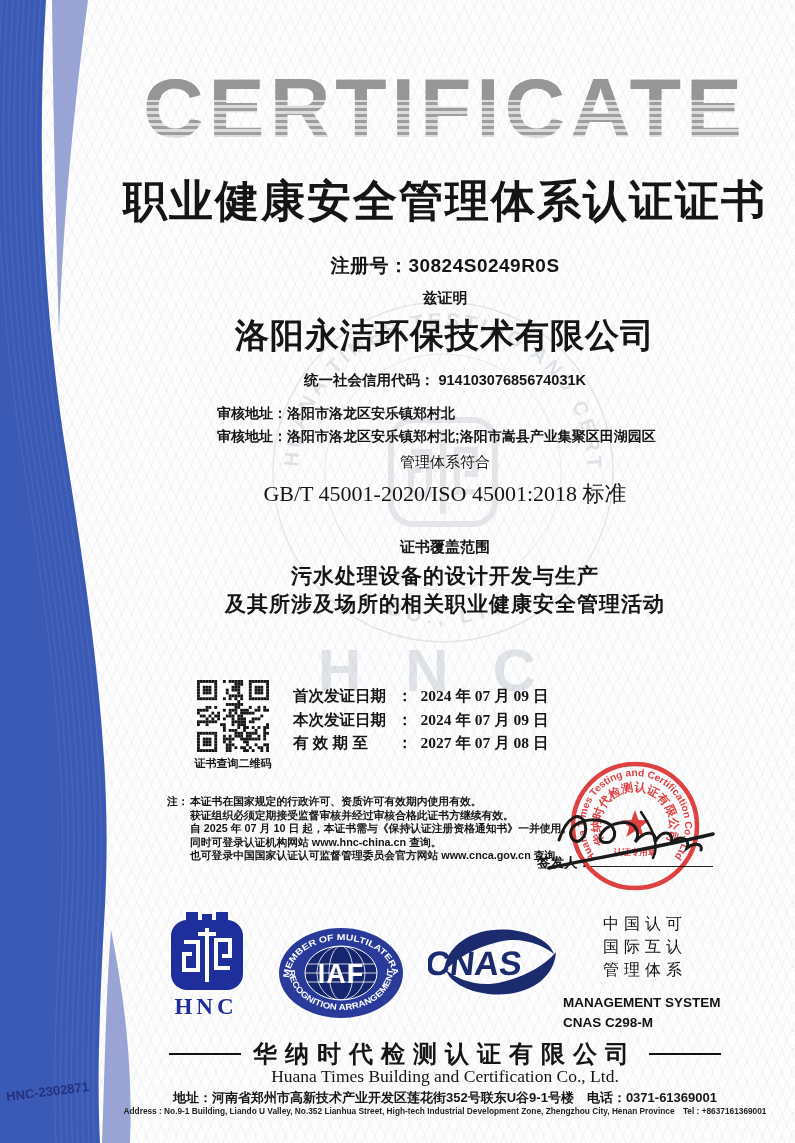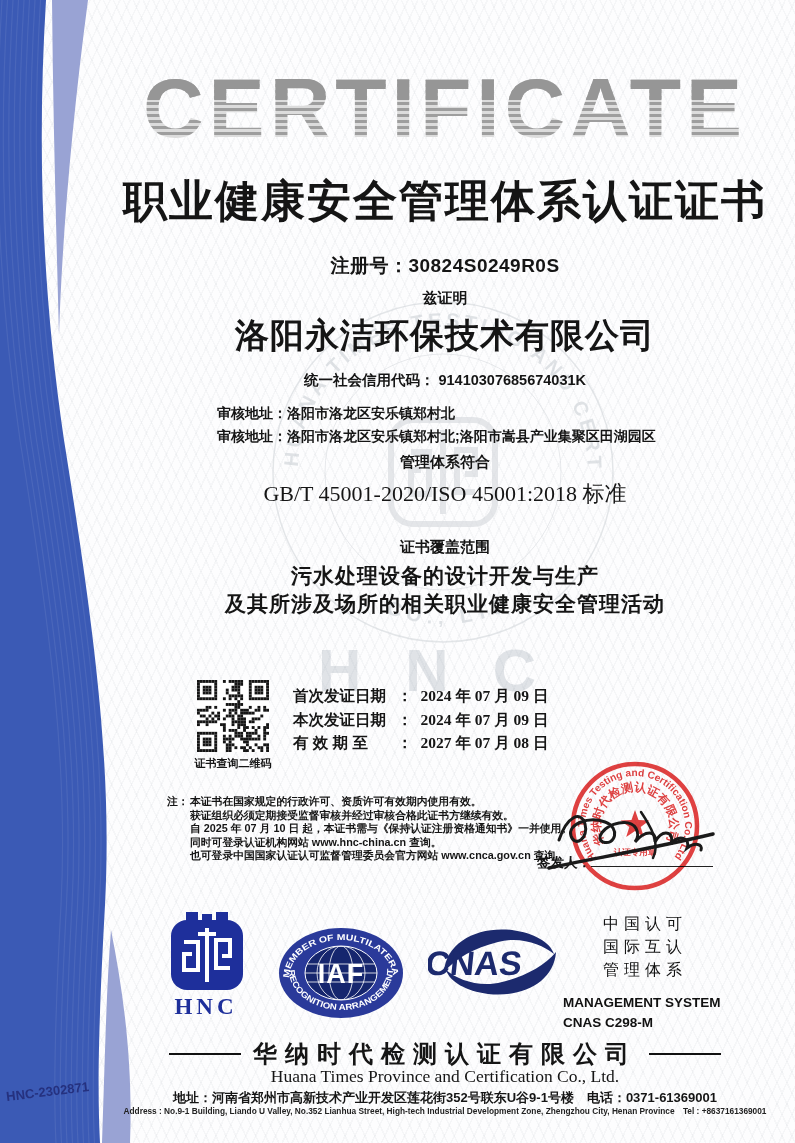--- a/index.html
+++ b/index.html
@@ -26,21 +26,21 @@
         repeating-linear-gradient(180deg, #9e9e9e 0 3px, #dcdcdc 3px 6px);
       -webkit-background-clip:text;background-clip:text;
     }
   }
   .title-cn{top:178px;font-size:44px;font-weight:bold;letter-spacing:2px;line-height:1.05;white-space:nowrap;}
   .regno{top:253px;font-size:19px;font-weight:bold;letter-spacing:.5px;}
   .certify{top:289px;font-size:15px;font-weight:bold;}
   .company{top:313px;font-size:34px;font-weight:bold;letter-spacing:1px;white-space:nowrap;}
   .credit{top:371px;font-size:14.5px;font-weight:bold;}
   .addr{left:217px;top:402px;width:470px;text-align:left;font-size:14px;font-weight:bold;line-height:23px;white-space:nowrap;}
-  .sys-h{top:453px;font-size:15px;font-weight:bold;}
+  .sys-h{top:453px;font-size:15px;font-weight:normal;}
   .std{top:479px;font-size:22px;font-family:"Liberation Serif",serif;}
   .scope-h{top:538px;font-size:15px;font-weight:bold;}
   .scope1{top:562px;font-size:21px;font-weight:bold;letter-spacing:1px;}
   .scope2{top:590px;font-size:21px;font-weight:bold;letter-spacing:1px;}
   
   .qr-box{left:197px;top:680px;width:72px;height:72px;}
   .qr-cap{left:162px;top:756px;width:142px;text-align:center;font-size:11px;font-weight:bold;}
   .dates{left:293px;top:684px;font-size:15.5px;font-weight:bold;line-height:23.5px;white-space:nowrap;}
   .dates .dlab{display:inline-block;width:100px;}
   .dates .dval{margin-left:8px;font-family:Liberation Serif, serif;}
@@ -520,19 +520,19 @@
     <div class="cn">管理体系</div>
     <div class="en first">MANAGEMENT SYSTEM</div>
     <div class="en">CNAS C298-M</div>
   </div>
 
   <div class="cl f-cn txt">
     <span class="dash"></span>
     <span>华纳时代检测认证有限公司</span>
     <span class="dash"></span>
   </div>
-  <div class="cl f-en txt">Huana Times Province and Certification Co., Ltd.</div>
+  <div class="cl f-en txt">Huana Times Building and Certification Co., Ltd.</div>
   <div class="cl f-addr txt">地址：河南省郑州市高新技术产业开发区莲花街352号联东U谷9-1号楼　电话：0371-61369001</div>
   <div class="cl f-addr-en txt">Address : No.9-1 Building, Liando U Valley, No.352 Lianhua Street, High-tech Industrial Development Zone, Zhengzhou City, Henan Province　Tel : +8637161369001</div>
 
   <div class="abs serial">HNC-2302871</div>
 
 </div>
 
 </body></html>

